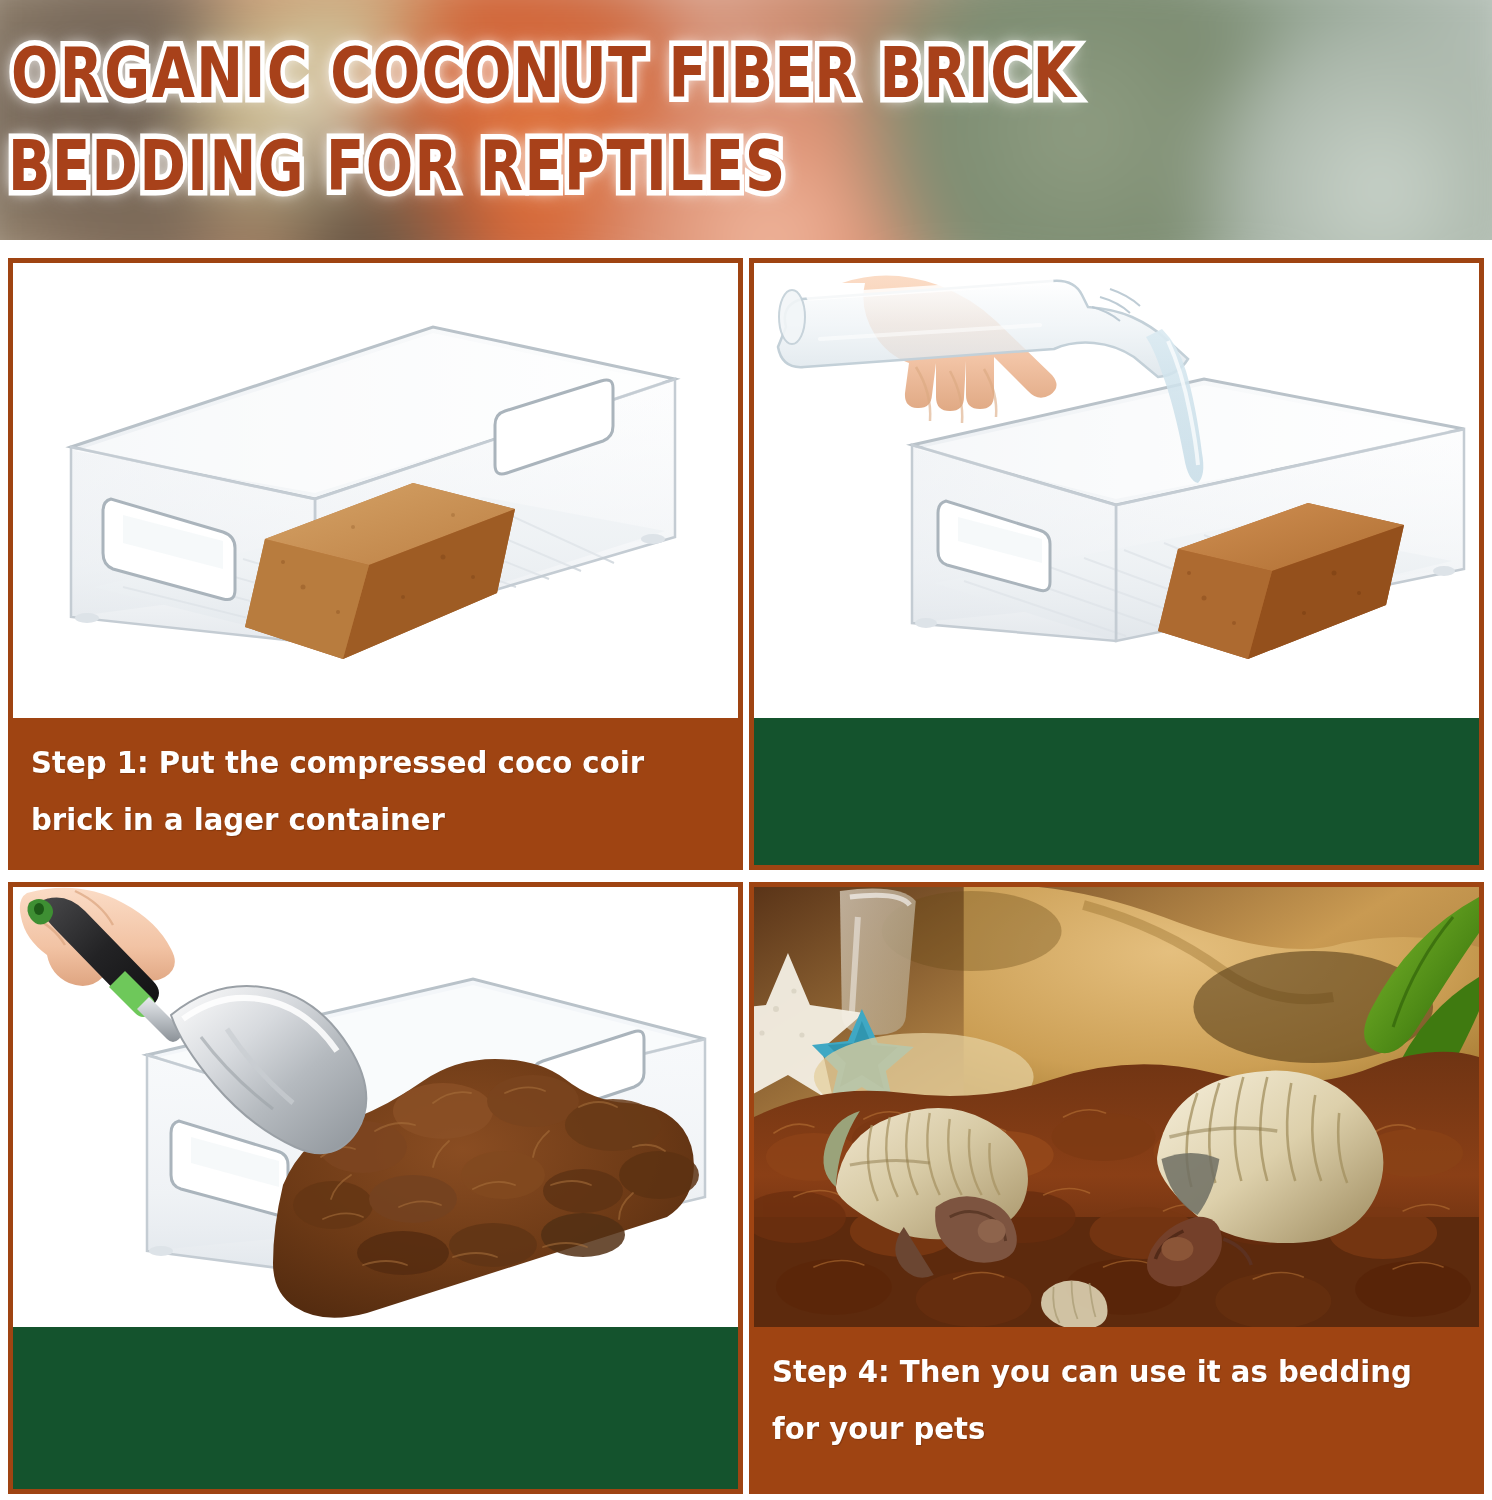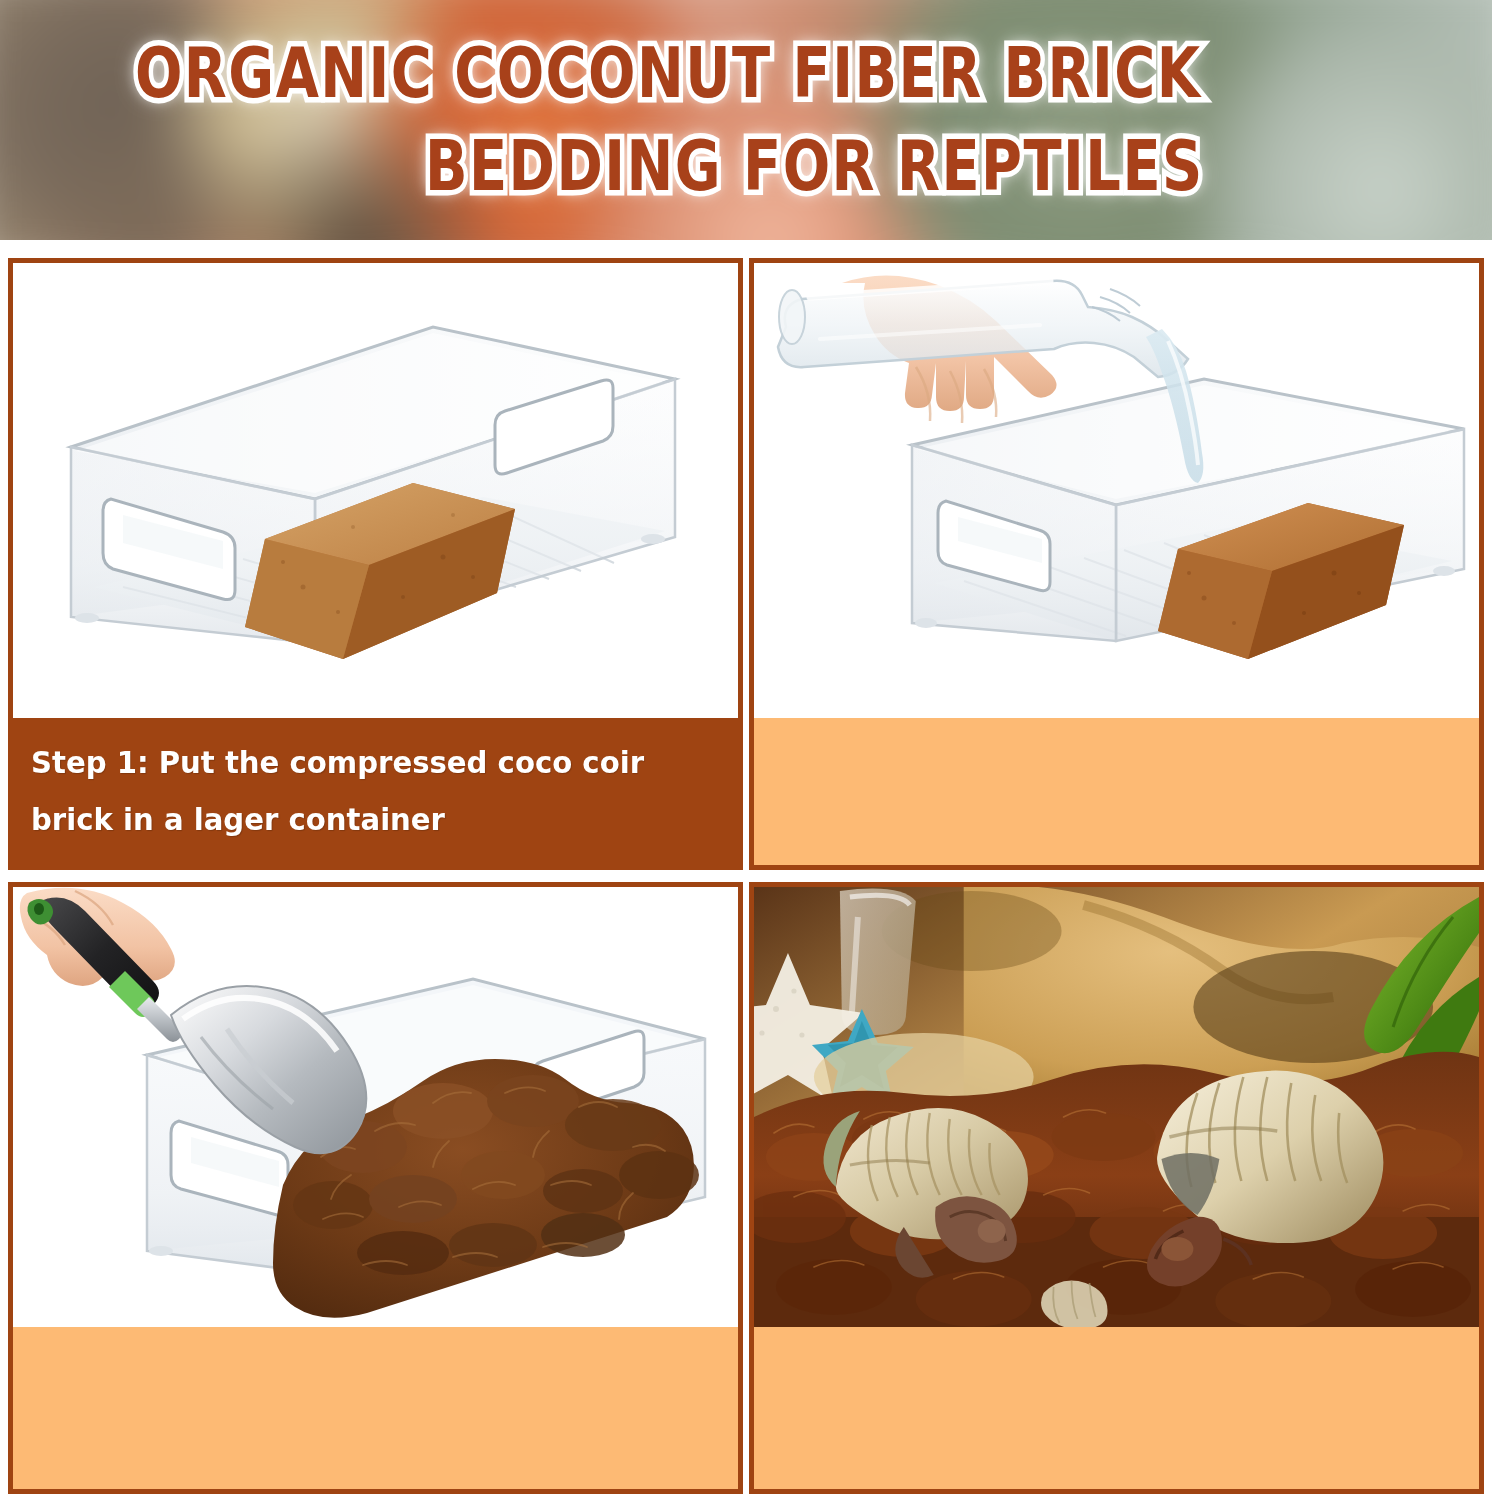--- a/index.html
+++ b/index.html
@@ -39,21 +39,21 @@
   .blob-f { left:840px; top:-80px; width:480px; height:420px;
     background:radial-gradient(circle at 50% 50%, #8f9d82 0%, #7d8d72 45%, rgba(125,141,114,0) 78%); }
   .blob-g { left:1170px; top:20px; width:420px; height:340px;
     background:radial-gradient(circle at 50% 50%, #c8d2c9 0%, #aebaae 45%, rgba(174,186,174,0) 78%); }
   .blob-h { left:0px; top:120px; width:300px; height:240px;
     background:radial-gradient(circle at 50% 50%, #7c6a58 0%, rgba(124,106,88,0) 74%); }
   .banner-bg { filter:blur(26px); }
 
   .banner-title {
     position:absolute; left:0; top:0; width:1212px; height:240px;
-    display:flex; flex-direction:column; align-items:flex-end; justify-content:center;
+    display:flex; flex-direction:column; align-items:flex-start; justify-content:center;
     gap:20px;
   }
   .title-line {
     font-family:"DejaVu Sans", sans-serif;
     font-weight:bold;
     font-size:57px;
     letter-spacing:1.5px;
     line-height:1.0;
     color:#a8411a;
     text-transform:uppercase;
@@ -73,21 +73,21 @@
     position:absolute; left:8px; top:258px;
     width:1476px; height:1236px;
     display:grid;
     grid-template-columns:735px 735px;
     grid-template-rows:612px 612px;
     column-gap:6px; row-gap:12px;
   }
   .panel {
     position:relative;
     border:5px solid #9f4412;
-    background:#fdba74;
+    background:#14532d;
     display:flex; flex-direction:column;
     overflow:hidden;
   }
   .photo {
     position:relative;
     flex:0 0 auto;
     background:#ffffff;
     overflow:hidden;
   }
   .photo.p1, .photo.p2 { height:455px; }
@@ -682,15 +682,19 @@
                 <path d="M318,394 q0,24 6,38"></path>
               <path d="M336,396 q2,22 6,34"></path>
             </g>
           </g>
 
           <rect x="0" y="0" width="726" height="440" fill="none"></rect>
           <path d="M0,0 l726,0 l0,440 l-726,0 Z" fill="url(#gvig)" opacity="0"></path>
         </svg>
       </div>
     </div>
+    <div class="caption loose">
+      <span>Step 4: Then you can use it as bedding</span>
+      <span>for your pets</span>
+    </div>
   </div>
 
 </div>
 
 </body></html>

